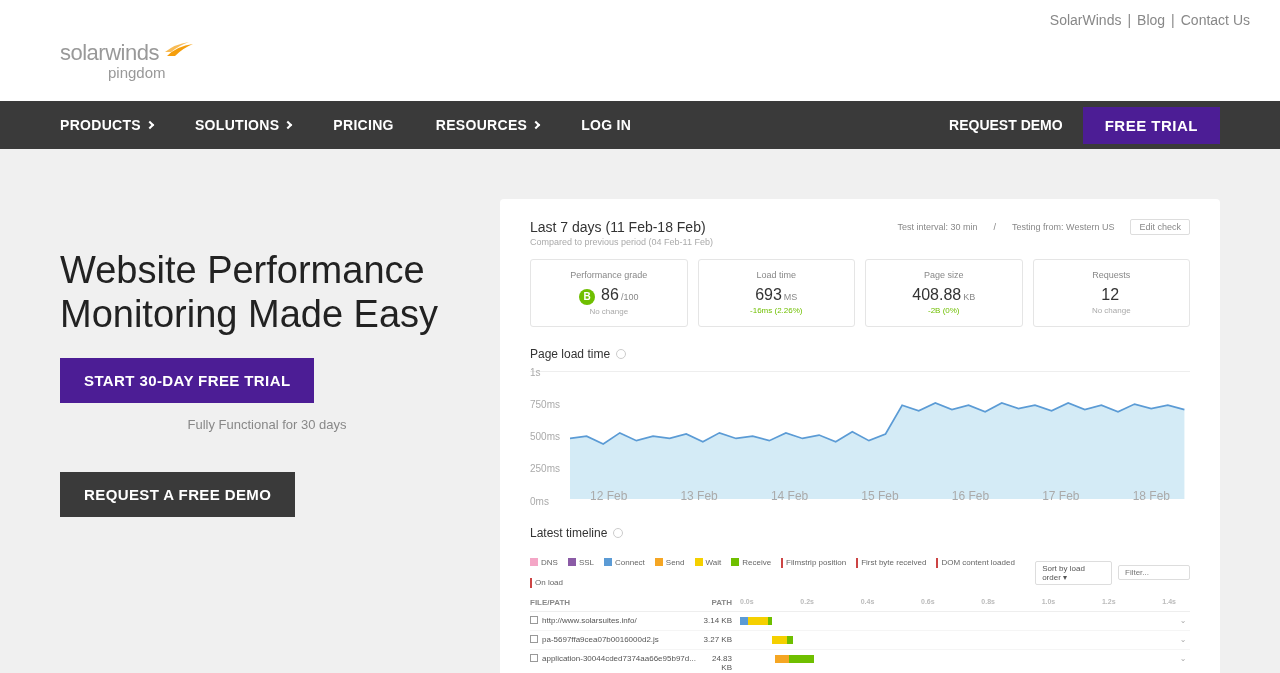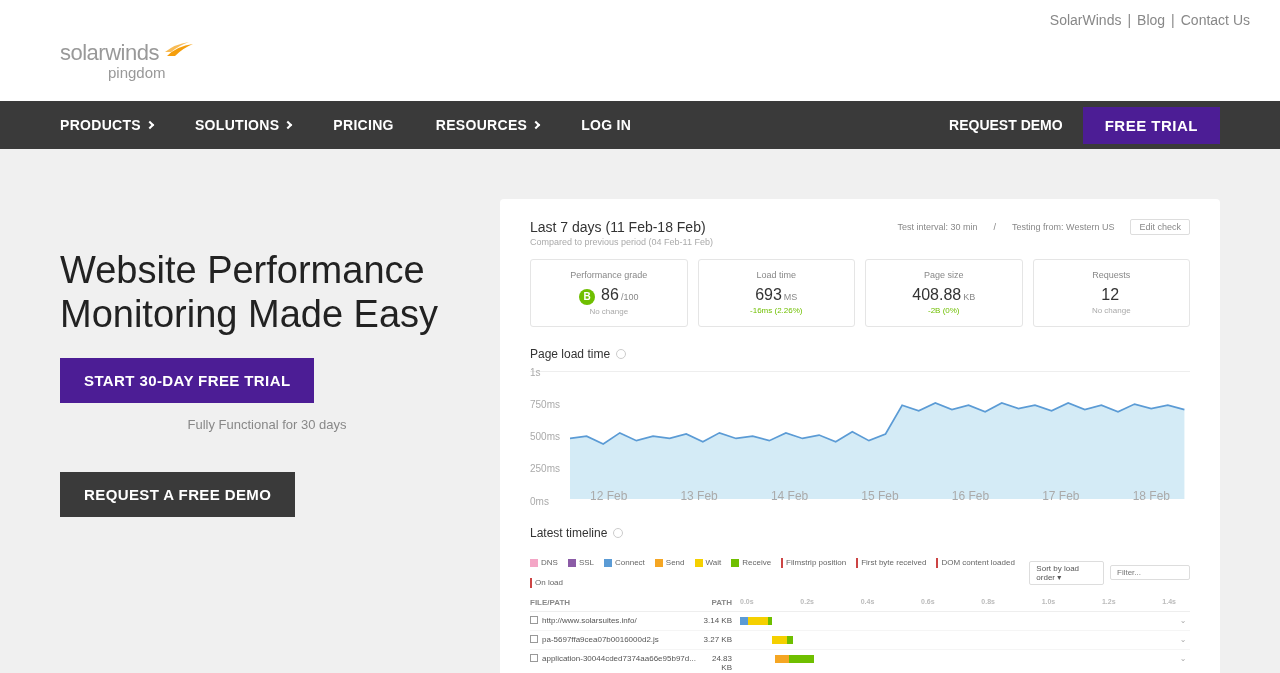--- a/index.html
+++ b/index.html
@@ -41,26 +41,26 @@
 .stat-change.gray { color: #aaa; }
 .grade-badge { width: 16px; height: 16px; border-radius: 50%; background: #6fbf00; color: #fff; display: inline-flex; align-items: center; justify-content: center; font-size: 10px; font-weight: bold; margin-right: 4px; }
 .section-title { font-size: 12px; color: #333; margin-bottom: 10px; display: flex; align-items: center; gap: 6px; }
 .info-icon { width: 10px; height: 10px; border: 1px solid #ccc; border-radius: 50%; display: inline-block; }
 .chart-area { position: relative; height: 130px; margin-bottom: 25px; border-top: 1px solid #eee; }
 .y-label { position: absolute; left: 0; font-size: 10px; color: #aaa; transform: translateY(-50%); }
 .x-labels { display: flex; justify-content: space-between; padding: 0 20px 0 40px; font-size: 12px; color: #aaa; margin-top: 4px; }
 .chart-svg { position: absolute; left: 40px; right: 0; top: 0; bottom: 15px; }
 .timeline-header { display: flex; justify-content: space-between; align-items: center; margin-bottom: 8px; }
 .legend { display: flex; gap: 10px; font-size: 8px; color: #666; flex-wrap: wrap; }
-.legend-item { display: flex; align-items: center; gap: 3px; }
+.legend-item { display: flex; gap: 3px; }
 .legend-sq { width: 8px; height: 8px; }
 .legend-line { width: 2px; height: 10px; }
 .sort-filter { display: flex; gap: 6px; align-items: center; }
 .sort-sel { border: 1px solid #ddd; padding: 2px 6px; font-size: 8px; border-radius: 2px; }
-.filter-inp { border: 1px solid #ddd; padding: 2px 6px; font-size: 8px; width: 80px; border-radius: 2px; }
+.filter-inp { border: 1px solid #ddd; padding: 2px 6px; font-size: 8px; width: 72px; border-radius: 2px; }
 .tl-table { width: 100%; }
 .tl-head { display: flex; font-size: 8px; color: #888; padding: 4px 0; border-bottom: 1px solid #eee; font-weight: bold; }
 .tl-col-file { width: 170px; }
 .tl-col-size { width: 40px; text-align: right; padding-right: 8px; }
 .tl-scale { flex: 1; display: flex; justify-content: space-between; font-size: 7px; color: #bbb; }
 .tl-row { display: flex; align-items: flex-start; padding: 4px 0; border-bottom: 1px solid #f5f5f5; font-size: 8px; }
 .tl-file { width: 170px; white-space: nowrap; overflow: hidden; text-overflow: ellipsis; display: flex; align-items: center; gap: 4px; }
 .tl-icon { width: 8px; height: 8px; border: 1px solid #999; display: inline-block; }
 .tl-size { width: 40px; text-align: right; padding-right: 8px; }
 .tl-bars { flex: 1; display: flex; align-items: center; height: 10px; position: relative; }

